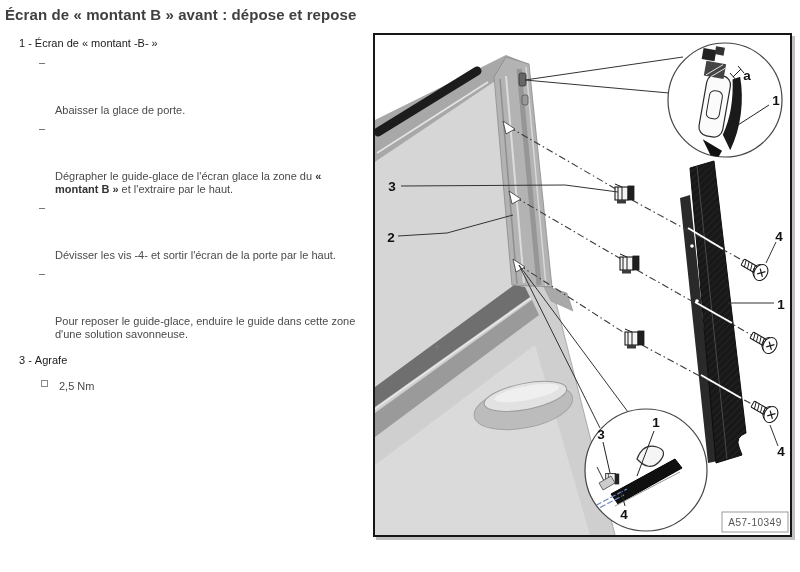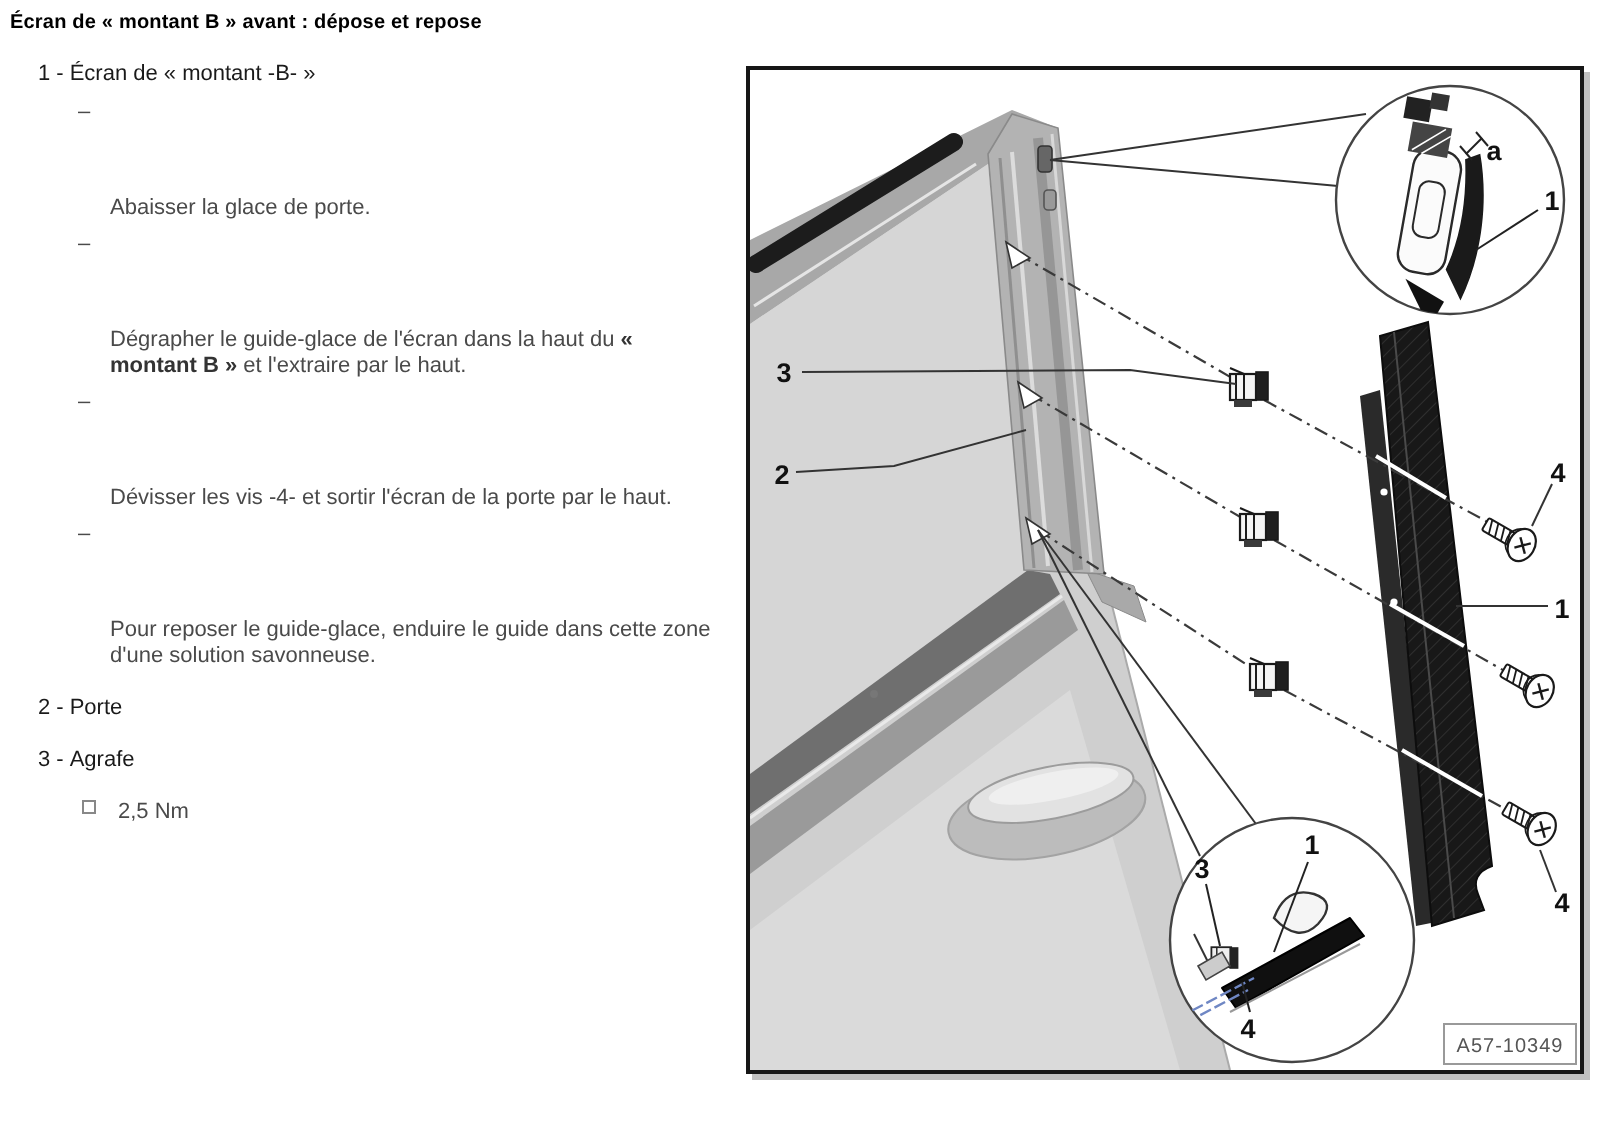--- a/index.html
+++ b/index.html
@@ -1,21 +1,21 @@
 <!DOCTYPE html>
 <html><head>
 <meta charset="utf-8">
 <style>
   html,body{margin:0;padding:0;background:#fff;}
   body{font-family:"Liberation Sans",sans-serif;}
   #page{position:relative;width:800px;height:572px;background:#fff;overflow:hidden;}
 
   
   #left-panel{position:absolute;left:5px;top:6px;width:352px;}
-  .page-title{font-size:10px;font-weight:bold;color:#000000;margin:0 0 14px 0;letter-spacing:.1px;}
+  .page-title{font-size:15px;font-weight:bold;color:#404040;margin:0 0 14px 0;letter-spacing:.1px;}
   .legend{font-size:11px;color:#4a4a4a;}
   .legend-item{margin:0 0 11px 14px;}
   .legend-head{font-weight:normal;color:#1a1a1a;line-height:13px;}
   .legend-head .num{margin-right:3px;}
   .steps{margin:6px 0 0 0;}
   .step{display:flex;margin:0 0 5px 20px;line-height:13px;}
   .step .dash{width:16px;flex:0 0 16px;color:#4a4a4a;}
   .step .txt{width:312px;color:#4a4a4a;margin-top:48px;}
   .step .txt b{color:#333;}
   .torque-row{display:flex;align-items:flex-start;margin:7px 0 0 20px;line-height:13px;}
@@ -42,38 +42,33 @@
         <div class="legend-head">
           <span class="num">1 -</span><span>Écran de « montant -B- »</span>
         </div>
         <div class="steps">
           <div class="step">
             <span class="dash">–</span>
             <span class="txt"><span>Abaisser la glace de porte.</span><b></b><span></span></span>
           </div>
           <div class="step">
             <span class="dash">–</span>
-            <span class="txt"><span>Dégrapher le guide-glace de l'écran dans la haut du </span><b>« montant B »</b><span> et l'extraire par le haut.</span></span>
+            <span class="txt"><span>Dégrapher le guide-glace de l'écran glace la zone du </span><b>« montant B »</b><span> et l'extraire par le haut.</span></span>
           </div>
           <div class="step">
             <span class="dash">–</span>
             <span class="txt"><span>Dévisser les vis -4- et sortir l'écran de la porte par le haut.</span><b></b><span></span></span>
           </div>
           <div class="step">
             <span class="dash">–</span>
             <span class="txt"><span>Pour reposer le guide-glace, enduire le guide dans cette zone d'une solution savonneuse.</span><b></b><span></span></span>
           </div>
         </div>
       </div>
 
-      <div class="legend-item" style="margin-top:13px">
-        <div class="legend-head">
-          <span class="num">2 -</span><span>Porte</span>
-        </div>
-      </div>
 
       <div class="legend-item" style="margin-top:13px">
         <div class="legend-head">
           <span class="num">3 -</span><span>Agrafe</span>
         </div>
       </div>
 
       <div class="legend-item" style="margin-top:13px">
         <div class="torque-row">
           <span class="sq"></span>

